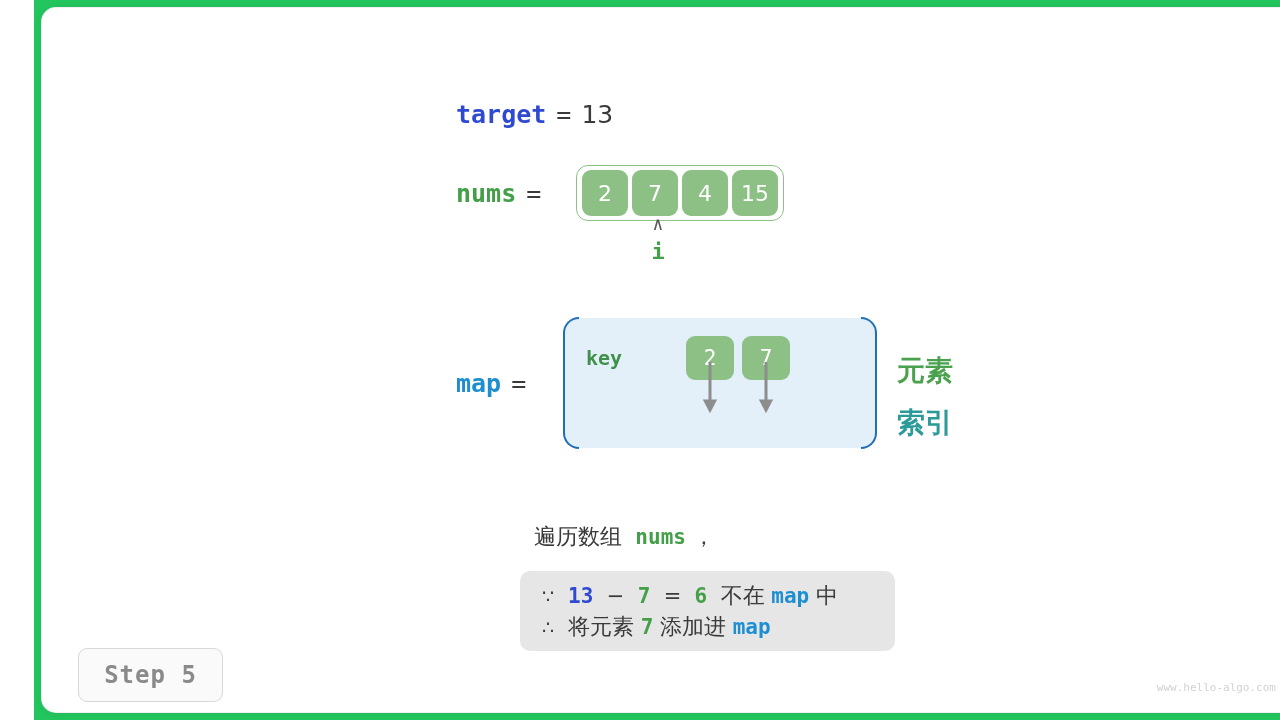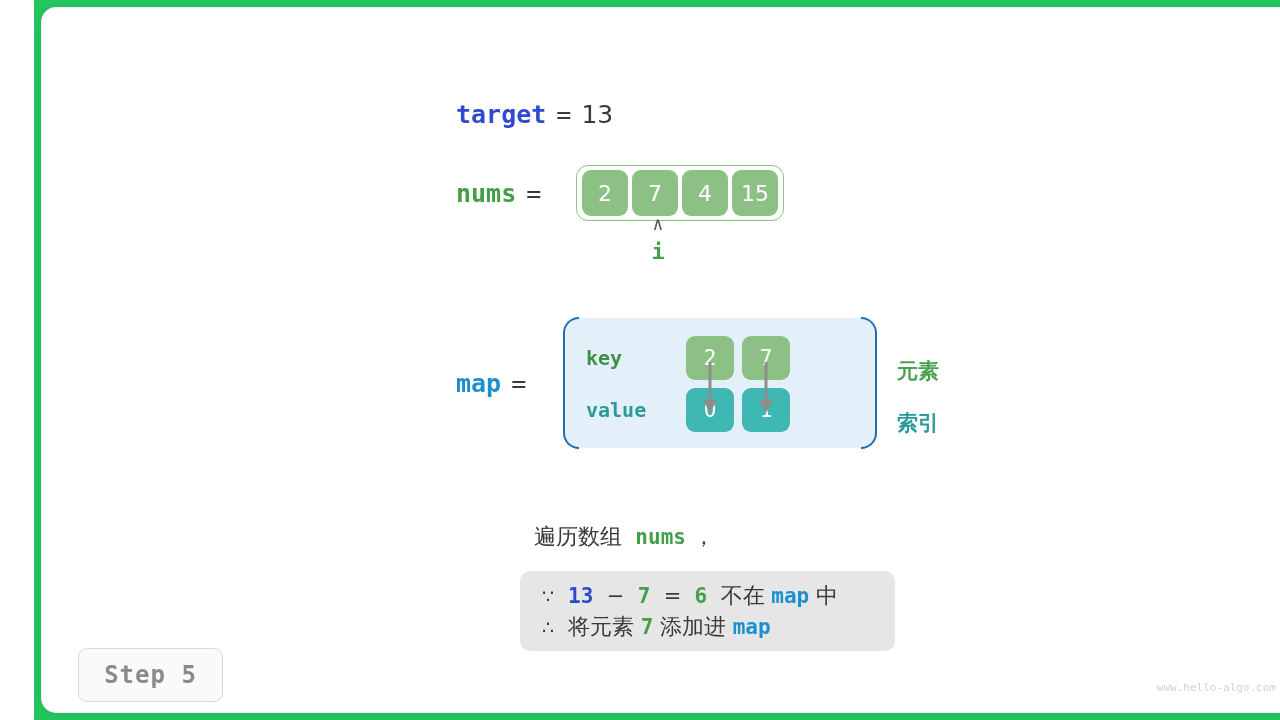--- a/index.html
+++ b/index.html
@@ -232,21 +232,21 @@
 
   
   #legend {
     position: absolute;
     left: 855px;
     top: 337px;
     width: 70px;
   }
   .legend-item {
     font-family: "DejaVu Sans", sans-serif;
-    font-size: 21px;
+    font-size: 28px;
     font-weight: bold;
     line-height: 52px;
   }
   .legend-item.elem { color: #4aa24e; }
   .legend-item.index { color: #2b9a99; }
 
   
   #desc-line {
     position: absolute;
     left: 492px;
@@ -382,27 +382,20 @@
         <div class="map-grid">
 
           <div class="map-rowline" id="map-row-key">
             <span class="map-rowlabel key">key</span>
             <span class="map-cells">
               <span class="mcell key">2</span>
               <span class="mcell key">7</span>
             </span>
           </div>
 
-          <div class="map-rowline" id="map-row-value">
-            <span class="map-rowlabel value">value</span>
-            <span class="map-cells">
-              <span class="mcell value">0</span>
-              <span class="mcell value">1</span>
-            </span>
-          </div>
 
         </div>
 
         <svg id="map-arrows" viewBox="0 0 312 130">
           <defs>
             <marker id="arrowhead" markerWidth="5" markerHeight="5" refX="2.2" refY="2.4" orient="auto" markerUnits="strokeWidth">
               <path d="M0,0 L4.6,2.4 L0,4.8 z" fill="#8d8d8d"></path>
             </marker>
           </defs>
           <line x1="146" y1="44" x2="146" y2="88" stroke="#8d8d8d" stroke-width="3" marker-end="url(#arrowhead)"></line>

